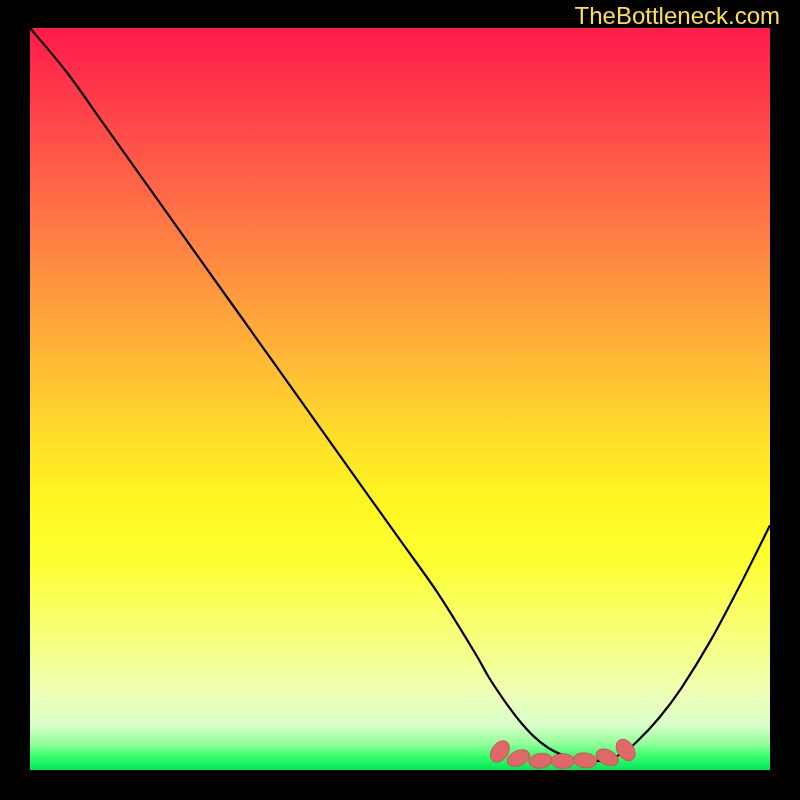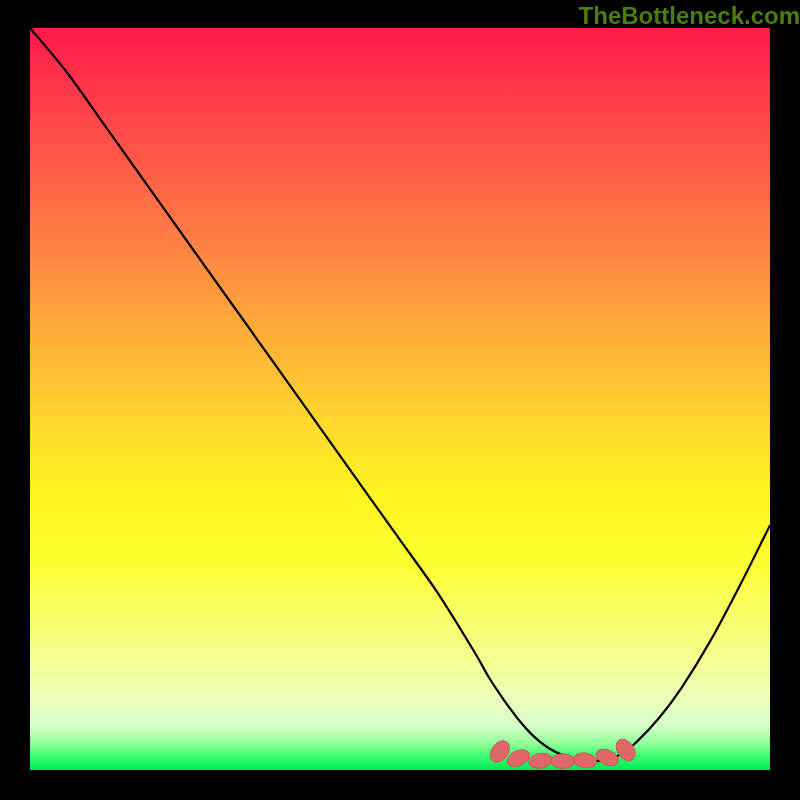--- a/index.html
+++ b/index.html
@@ -6,25 +6,25 @@
   html, body { width: 800px; height: 800px; background: #000; overflow: hidden; }
   .container {
     width: 800px;
     height: 800px;
     background: #000;
     position: relative;
   }
   .watermark {
     position: absolute;
     top: 2px;
-    right: 0;
-    color: #4d7c0f;
+    right: 20px;
+    color: #fde047;
     font-family: Arial, sans-serif;
     font-size: 24px;
-    font-weight: 700;
+    font-weight: 400;
     z-index: 10;
   }
   .plot-area {
     position: absolute;
     left: 30px;
     top: 28px;
     width: 740px;
     height: 742px;
     background: linear-gradient(to bottom,
       #ff1a4a 0%,

